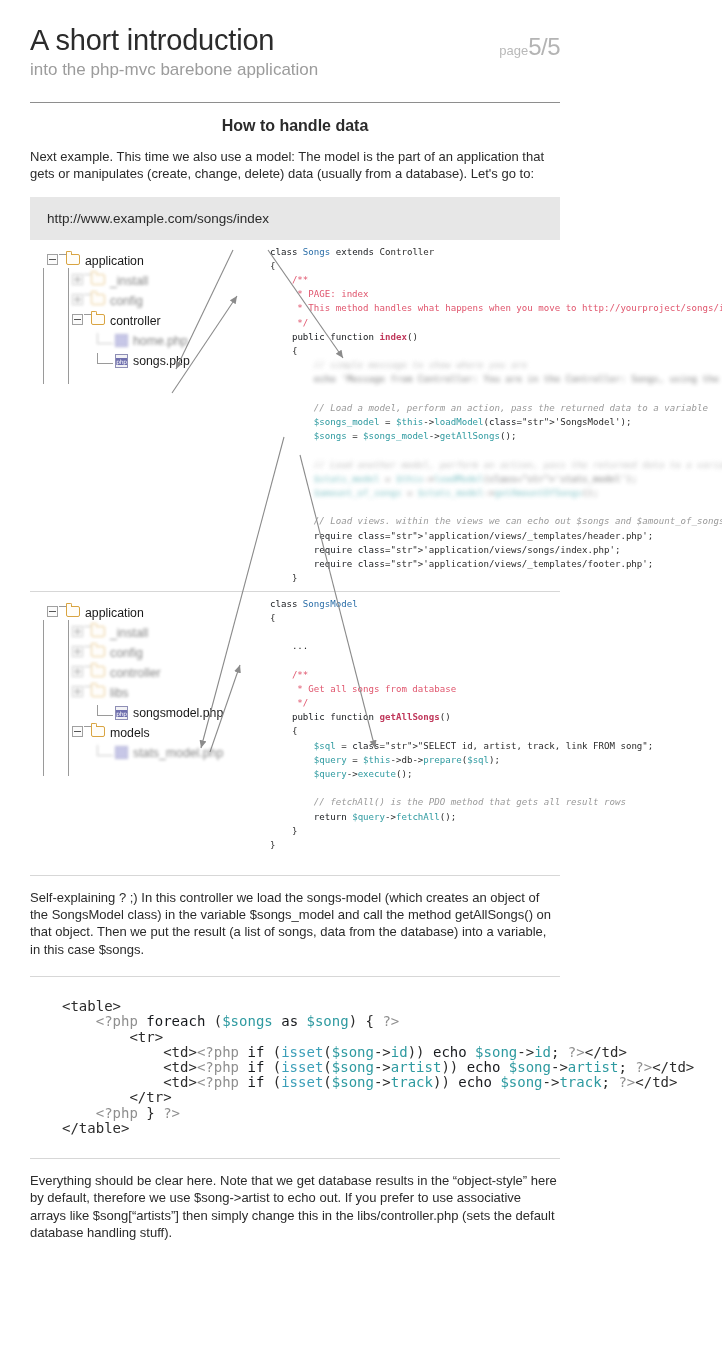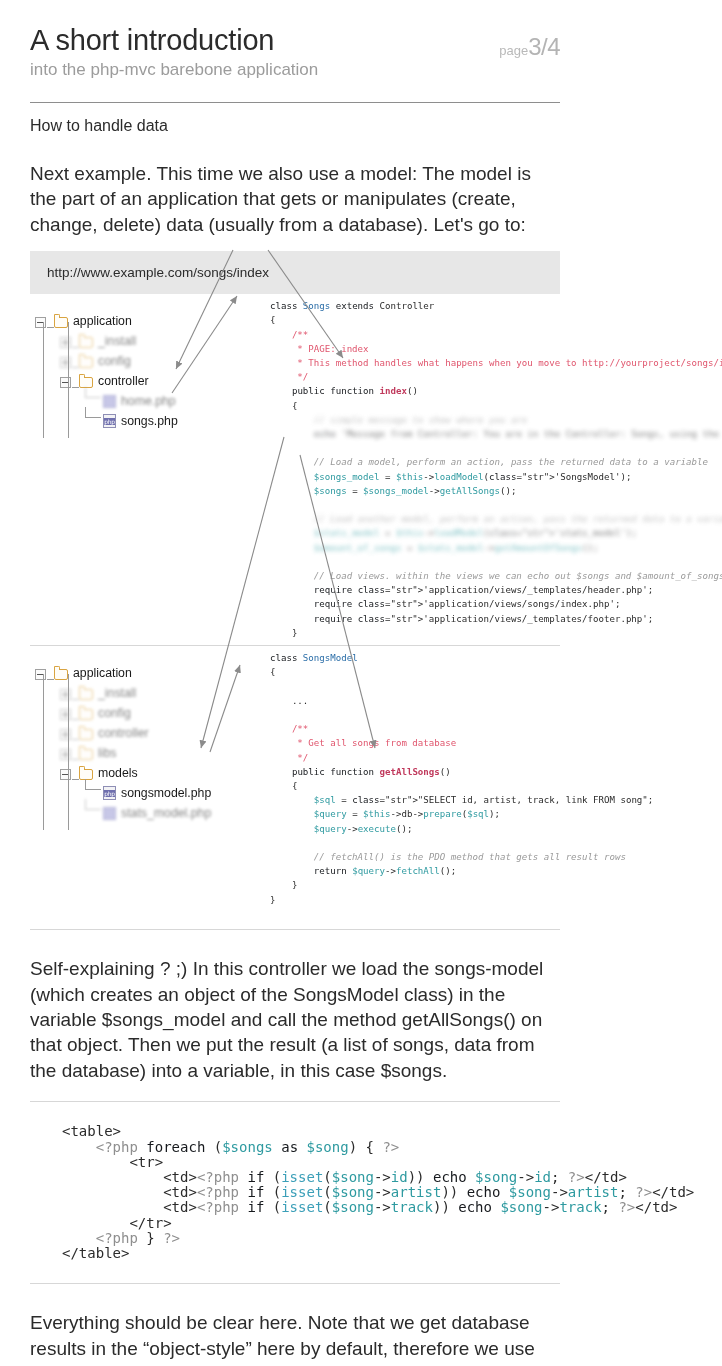--- a/index.html
+++ b/index.html
@@ -70,30 +70,31 @@
     border-top: 1px solid #8e8e8e;
     margin: 21px 0 0 0;
     height: 0;
   }
   .rule.light {
     border-top: 1px solid #d7d7d7;
   }
 
   .section-head {
     font-size: 16px;
-    font-weight: 400;
+    font-weight: 700;
     color: #2b2b2b;
     margin: 14px 0 0 0;
+    text-align: center;
   }
 
   p.body-text {
-    font-size: 19px;
+    font-size: 13px;
     line-height: 1.34;
     color: #2b2b2b;
-    margin: 26px 0 0 0;
+    margin: 13px 0 0 0;
   }
 
   
   .url-bar {
     margin-top: 14px;
     background: #e7e7e7;
     height: 43px;
     display: flex;
     align-items: center;
     padding-left: 17px;
@@ -114,24 +115,25 @@
   .tree {
     position: absolute;
     left: 5px;
     top: 14px;
     width: 215px;
     font-size: 12.3px;
     color: #1a1a1a;
   }
   .tree-row {
     display: flex;
-    align-items: flex-end;
+    align-items: flex-start;
     height: 20px;
     white-space: nowrap;
     position: relative;
+    margin-left: 12px;
   }
   .tree-row.faded {
     filter: blur(1.6px);
     opacity: 0.55;
   }
   .indent { display: inline-block; }
   .toggle {
     width: 9px; height: 9px;
     border: 1px solid #a0a0a0;
     background: #fbfbfb;
@@ -267,21 +269,21 @@
 
 <div class="page">
 
   <div class="header">
     <div class="title-row">
       <div>
         <h1 class="doc-title">A short introduction</h1>
         <div class="doc-subtitle">into the php-mvc barebone application</div>
       </div>
       <div class="page-num">
-        <span class="lbl">page</span><span class="val">3/4</span>
+        <span class="lbl">page</span><span class="val">5/5</span>
       </div>
     </div>
     <hr class="rule">
   </div>
 
   <div class="section-head">How to handle data</div>
   <p class="body-text">Next example. This time we also use a model: The model is the part of an application that gets or manipulates (create, change, delete) data (usually from a database). Let's go to:</p>
 
   <div class="url-bar">
     <span>http://www.example.com/songs/index</span>
@@ -373,34 +375,34 @@
           <span>controller</span>
         </div>
         <div class="tree-row faded">
           <span class="indent" style="width: 25px;"></span>
           <span class="toggle plus"></span>
           <span class="dashline"></span>
           <span class="folder-ico"></span>
           <span>libs</span>
         </div>
         <div class="tree-row">
-          <span class="indent" style="width: 25px;"></span>
-          <span class="toggle"></span>
-          <span class="dashline"></span>
-          <span class="folder-ico"></span>
-          <span>models</span>
-        </div>
-        <div class="tree-row">
           <span class="indent" style="width: 50px;"></span>
           <span class="elbow"></span>
           <span class="php-ico">
             <span>php</span>
           </span>
           <span>songsmodel.php</span>
         </div>
+        <div class="tree-row">
+          <span class="indent" style="width: 25px;"></span>
+          <span class="toggle"></span>
+          <span class="dashline"></span>
+          <span class="folder-ico"></span>
+          <span>models</span>
+        </div>
         <div class="tree-row faded">
           <span class="indent" style="width: 50px;"></span>
           <span class="elbow"></span>
           <span class="generic-ico"></span>
           <span>stats_model.php</span>
         </div>
         <div class="vline" style="left: 8px; top: 14px; height: 156px;"></div>
         <div class="vline" style="left: 33px; top: 14px; height: 156px;"></div>
       </div>
 

